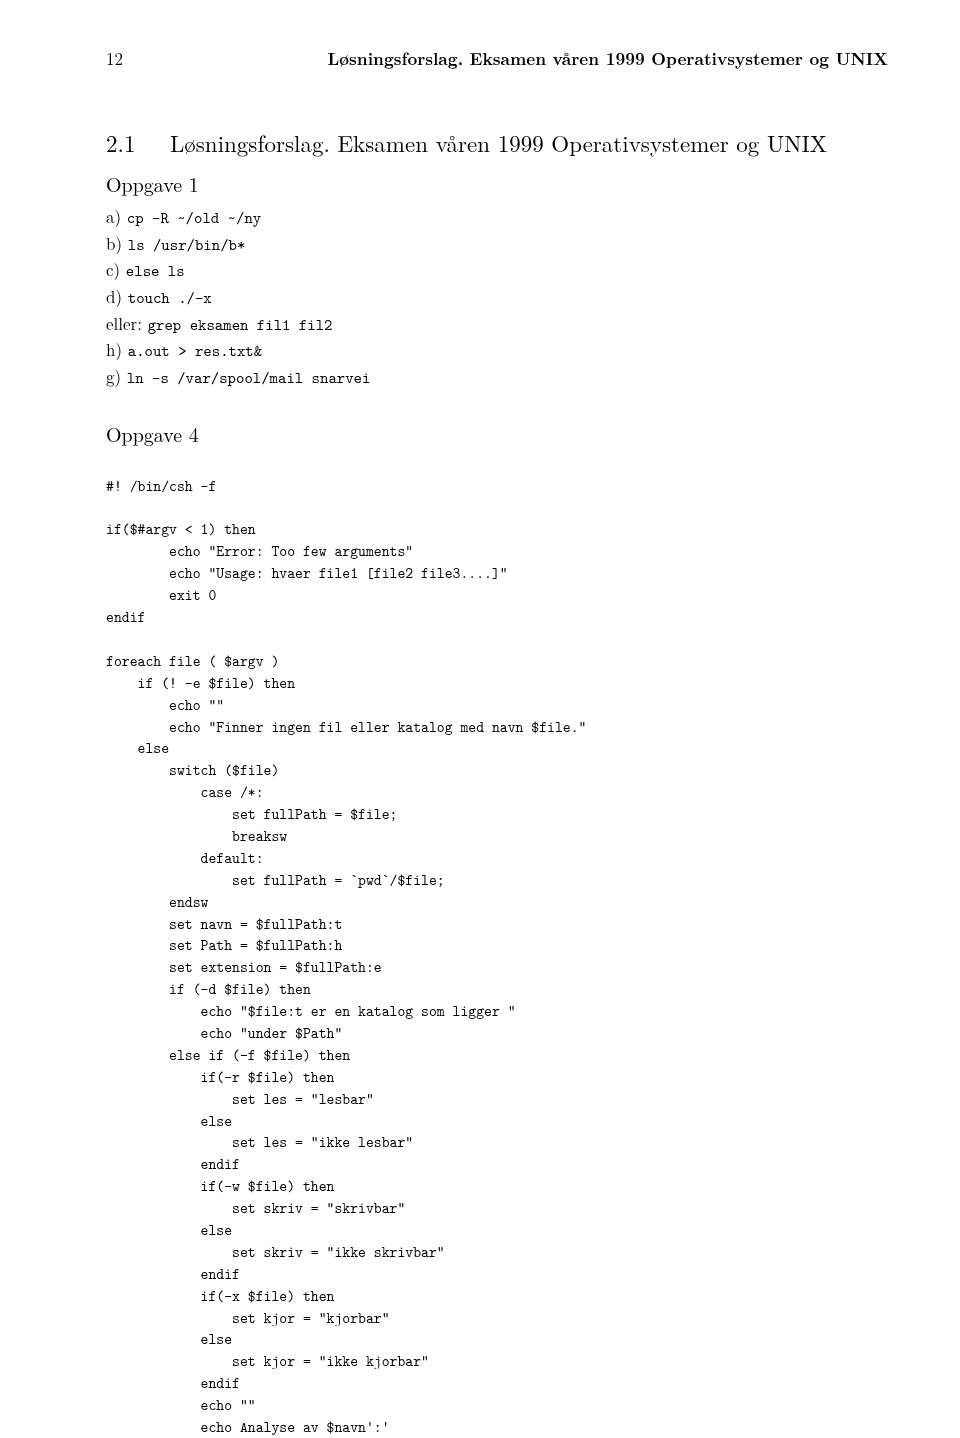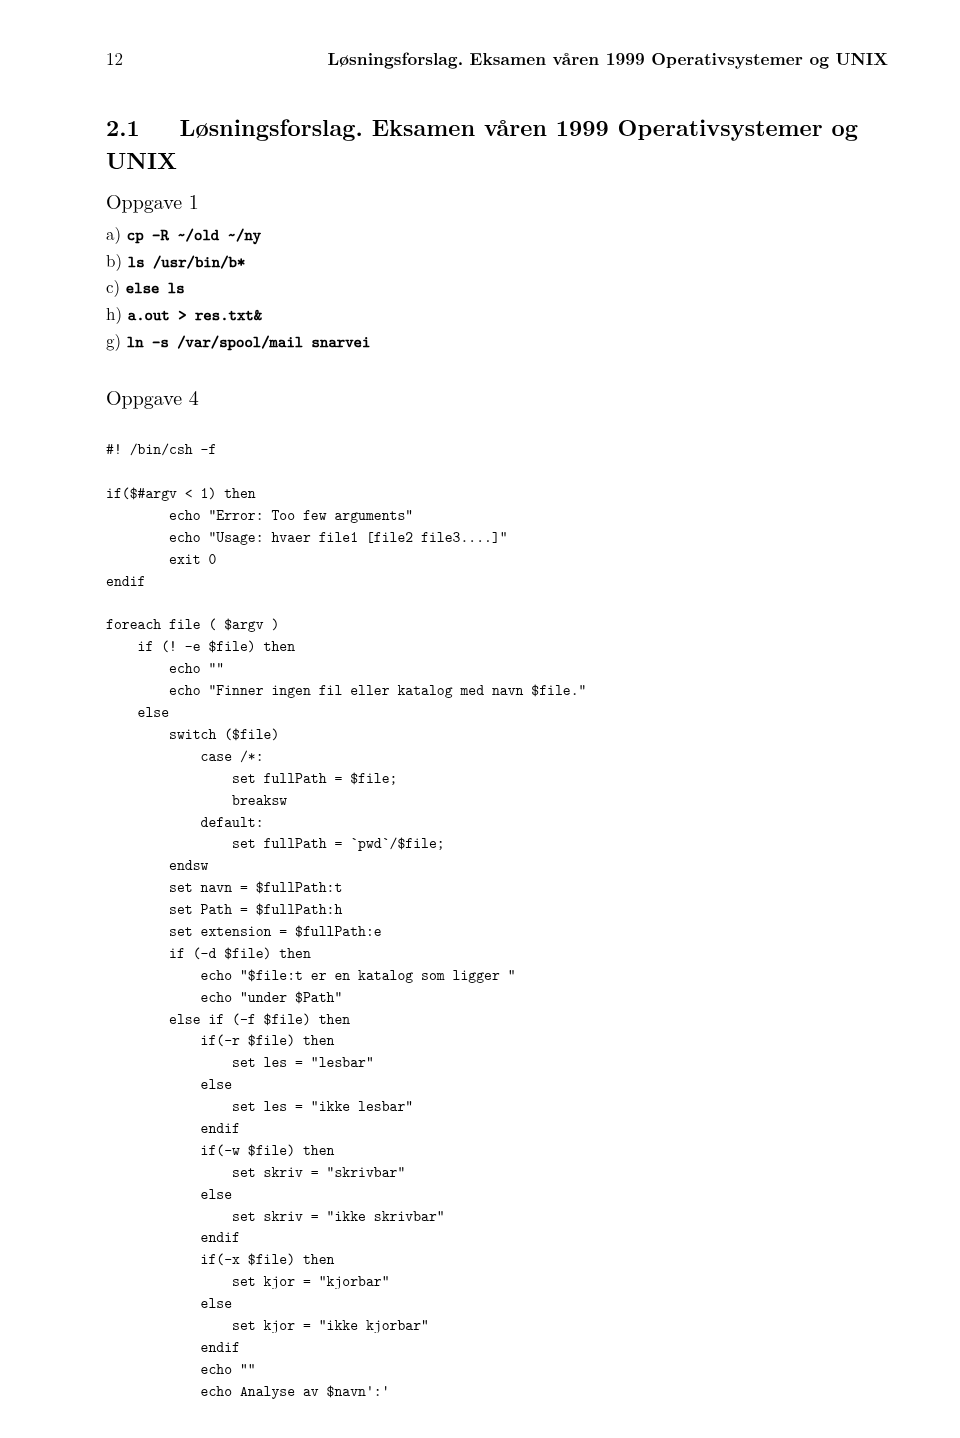--- a/index.html
+++ b/index.html
@@ -15,39 +15,38 @@
     margin: 0 auto;
     padding: 46px 72px 60px 106px;
     box-sizing: border-box;
     position: relative;
   }
   .header-row {
     display: flex;
     justify-content: space-between;
     align-items: baseline;
     font-size: 17px;
-    margin-bottom: 40px;
+    margin-bottom: 56px;
   }
   .header-right {
     font-weight: bold;
   }
   .section-title {
     font-size: 23px;
-    font-weight: bold;
+    font-weight: normal;
     margin: 8px 0 8px 0;
   }
   .sub-title {
     font-size: 20px;
     font-weight: normal;
     margin: 10px 0 6px 0;
   }
   .mono {
     font-family: "Latin Modern Mono", "Courier New", Courier, monospace;
     font-size: 16px;
-    font-weight: bold;
   }
   .list-line {
     font-size: 17px;
     line-height: 1.48;
     margin: 1px 0;
   }
   .list-line .label {
     display: inline;
   }
   .code-block {
@@ -74,20 +73,22 @@
   <div class="section-title">
     <span>2.1</span>&nbsp;&nbsp;&nbsp;<span>Løsningsforslag. Eksamen våren 1999 Operativsystemer og UNIX</span>
   </div>
 
   <div class="sub-title">Oppgave 1</div>
 
   <div>
     <div class="list-line"><span class="label">a)</span> <span class="mono">cp -R ~/old ~/ny</span></div>
     <div class="list-line"><span class="label">b)</span> <span class="mono">ls /usr/bin/b*</span></div>
     <div class="list-line"><span class="label">c)</span> <span class="mono">else ls</span></div>
+    <div class="list-line"><span class="label">d)</span> <span class="mono">touch ./-x</span></div>
+    <div class="list-line"><span class="label">eller:</span> <span class="mono">grep eksamen fil1 fil2</span></div>
     <div class="list-line"><span class="label">h)</span> <span class="mono">a.out &gt; res.txt&amp;</span></div>
     <div class="list-line"><span class="label">g)</span> <span class="mono">ln -s /var/spool/mail snarvei</span></div>
   </div>
 
   <div class="spacer"></div>
 
   <div class="sub-title">Oppgave 4</div>
 
   <div class="spacer"></div>
 

